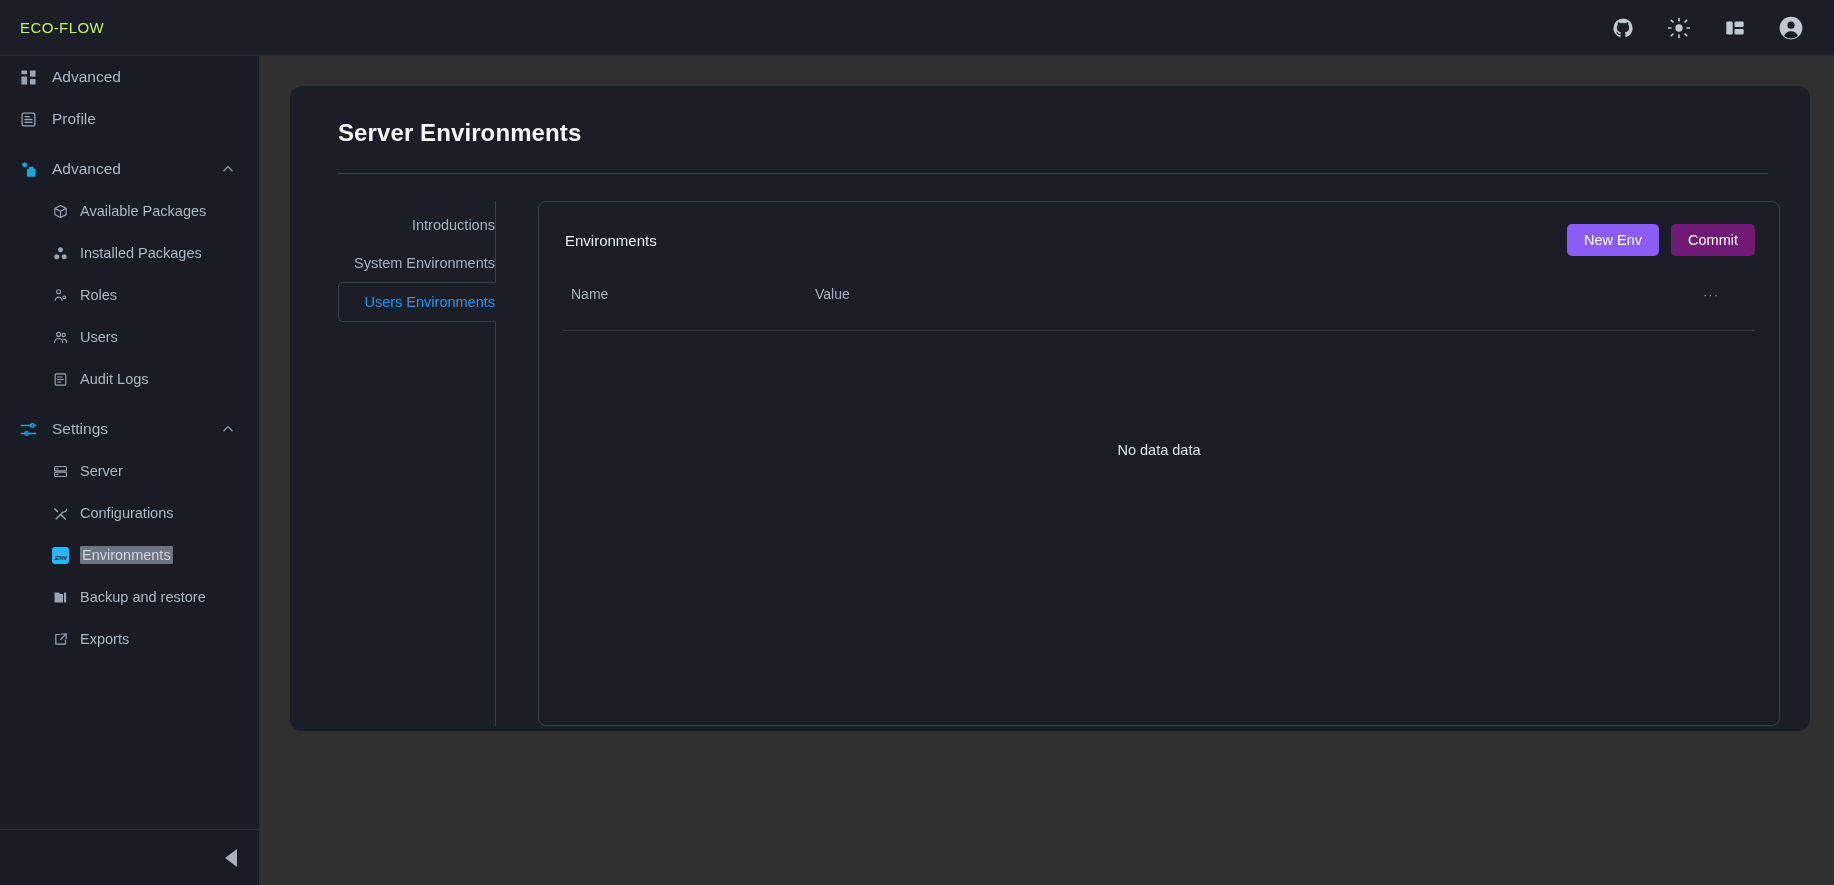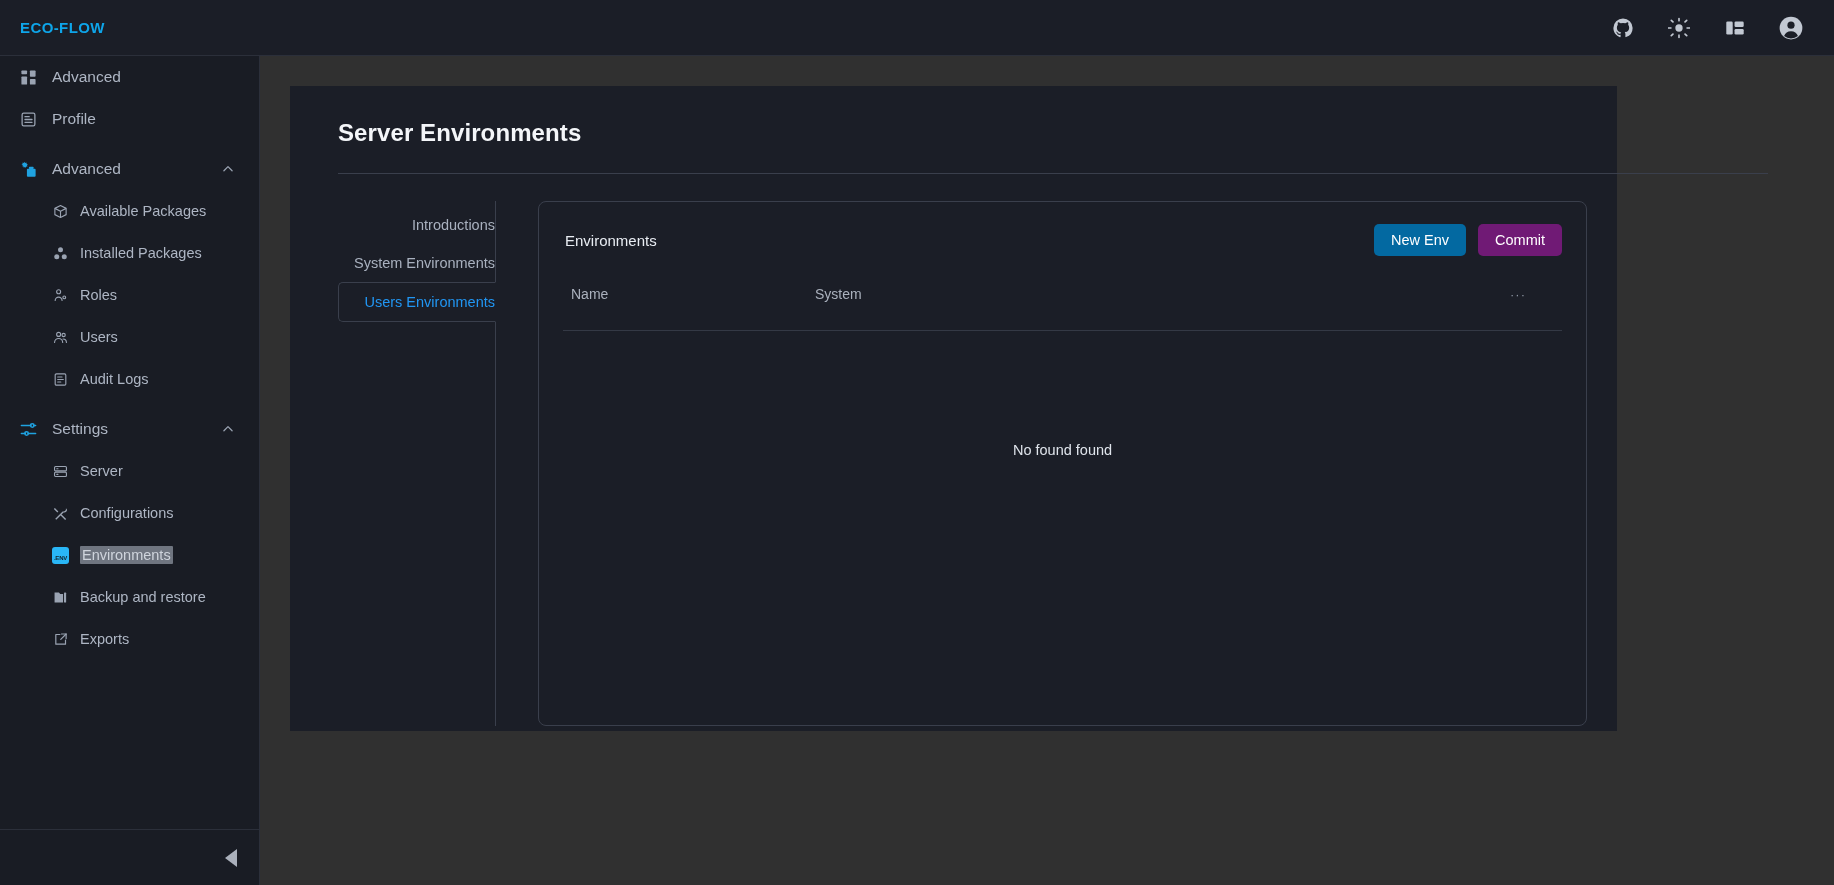--- a/index.html
+++ b/index.html
@@ -28,23 +28,22 @@
     height: 56px;
     background: #1b1e27;
     border-bottom: 1px solid #2b2f3a;
     display: flex;
     align-items: center;
     z-index: 5;
   }
   .brand {
     margin-left: 20px;
     font-size: 15px;
-    color: #0ea5e9;
+    color: #bef264;
     letter-spacing: 0.4px;
-    font-weight: bold;
   }
   .topbar-actions {
     margin-left: auto;
     display: flex;
     align-items: center;
     gap: 26px;
     margin-right: 28px;
   }
   .topbar-icon {
     width: 30px; height: 30px;
@@ -147,24 +146,24 @@
   
   .main {
     position: absolute;
     top: 56px; left: 260px;
     width: 1574px;
     height: 829px;
     background: #303030;
     padding: 30px 35px 0 30px;
   }
   .page-card {
-    width: 1327px;
+    width: 1520px;
     height: 645px;
     background: #1b1e27;
-    border-radius: 0;
+    border-radius: 12px;
     padding: 24px 30px 0 30px;
     position: relative;
   }
   .page-title {
     font-size: 24px;
     font-weight: 700;
     color: #f4f6f9;
     margin: 9px 0 0 18px;
     letter-spacing: 0.1px;
   }
@@ -238,21 +237,21 @@
   .btn {
     border: none;
     border-radius: 5px;
     font-size: 14.5px;
     font-family: "Liberation Sans", sans-serif;
     color: #ffffff;
     padding: 9px 17px;
     cursor: pointer;
     line-height: 1;
   }
-  .btn-new { background: #0369a1; }
+  .btn-new { background: #8b5cf6; }
   .btn-commit { background: #701a75; }
 
   .table-head {
     display: flex;
     align-items: center;
     margin-top: 28px;
     padding-bottom: 28px;
     border-bottom: 1px solid #343945;
     font-size: 14px;
     color: #aab1bd;
@@ -510,24 +509,24 @@
           <div class="env-head">
             <div class="env-head-title">Environments</div>
             <div class="env-head-actions">
               <button class="btn btn-new">New Env</button>
               <button class="btn btn-commit">Commit</button>
             </div>
           </div>
 
           <div class="table-head">
             <div class="th-name">Name</div>
-            <div class="th-value">System</div>
+            <div class="th-value">Value</div>
             <div class="th-more">···</div>
           </div>
 
-          <div class="empty-state">No found found</div>
+          <div class="empty-state">No data data</div>
 
         </div>
       </div>
     </div>
   </div>
 
 </div>
 
 </body></html>

